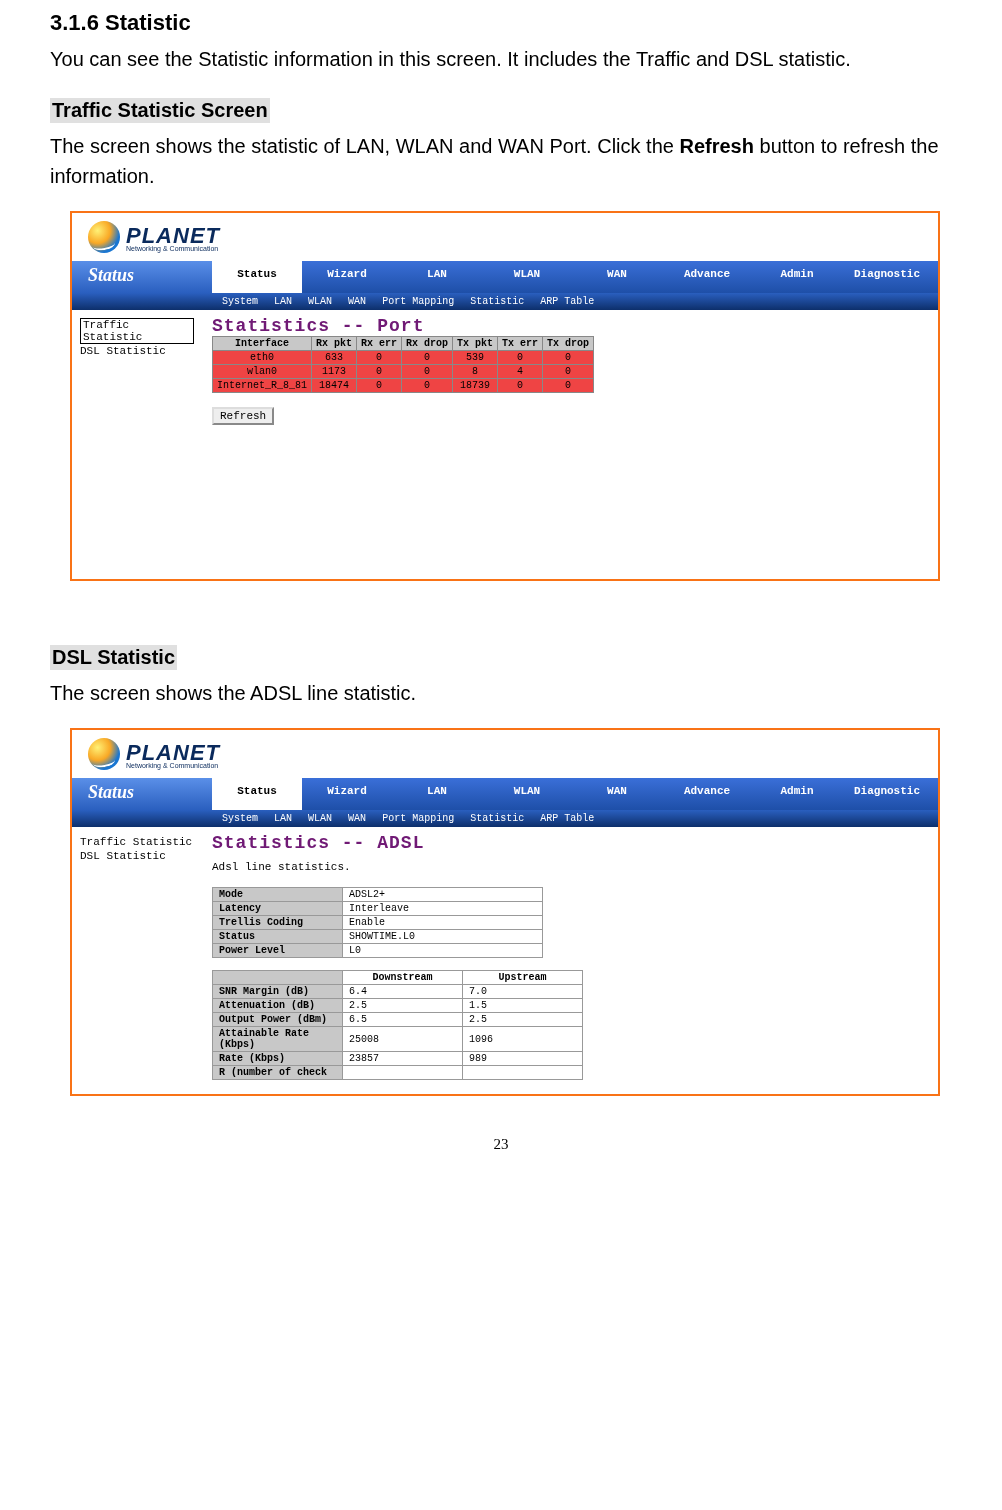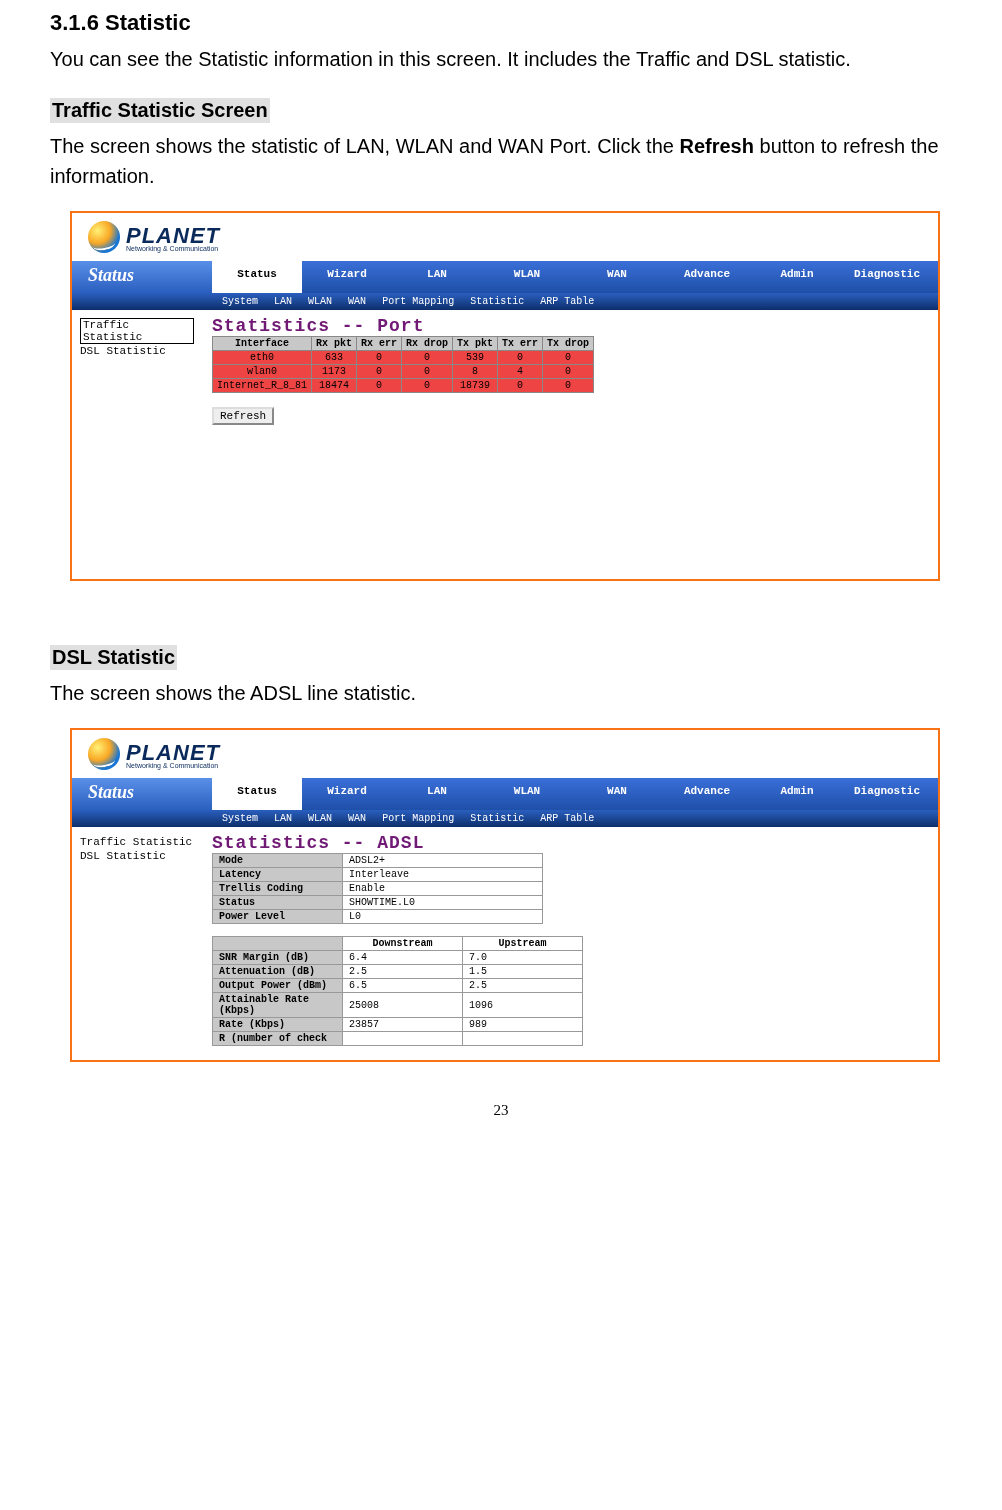--- a/index.html
+++ b/index.html
@@ -178,20 +178,21 @@
     <span class="subnav-item">Statistic</span>
     <span class="subnav-item">ARP Table</span>
   </div>
   <div class="shot-body">
     <div class="shot-side">
       <div class="side-item">Traffic Statistic</div>
       <div class="side-item">DSL Statistic</div>
     </div>
     <div class="shot-main">
       <div class="shot-h1">Statistics -- ADSL</div>
+      <div class="shot-desc">Adsl line statistics.</div>
       <table class="adsl-kv">
         <tbody>
             <tr>
               <td class="k">Mode</td>
               <td style="width:200px">ADSL2+</td>
             </tr>
         <tr>
               <td class="k">Latency</td>
               <td>Interleave</td>
             </tr>

